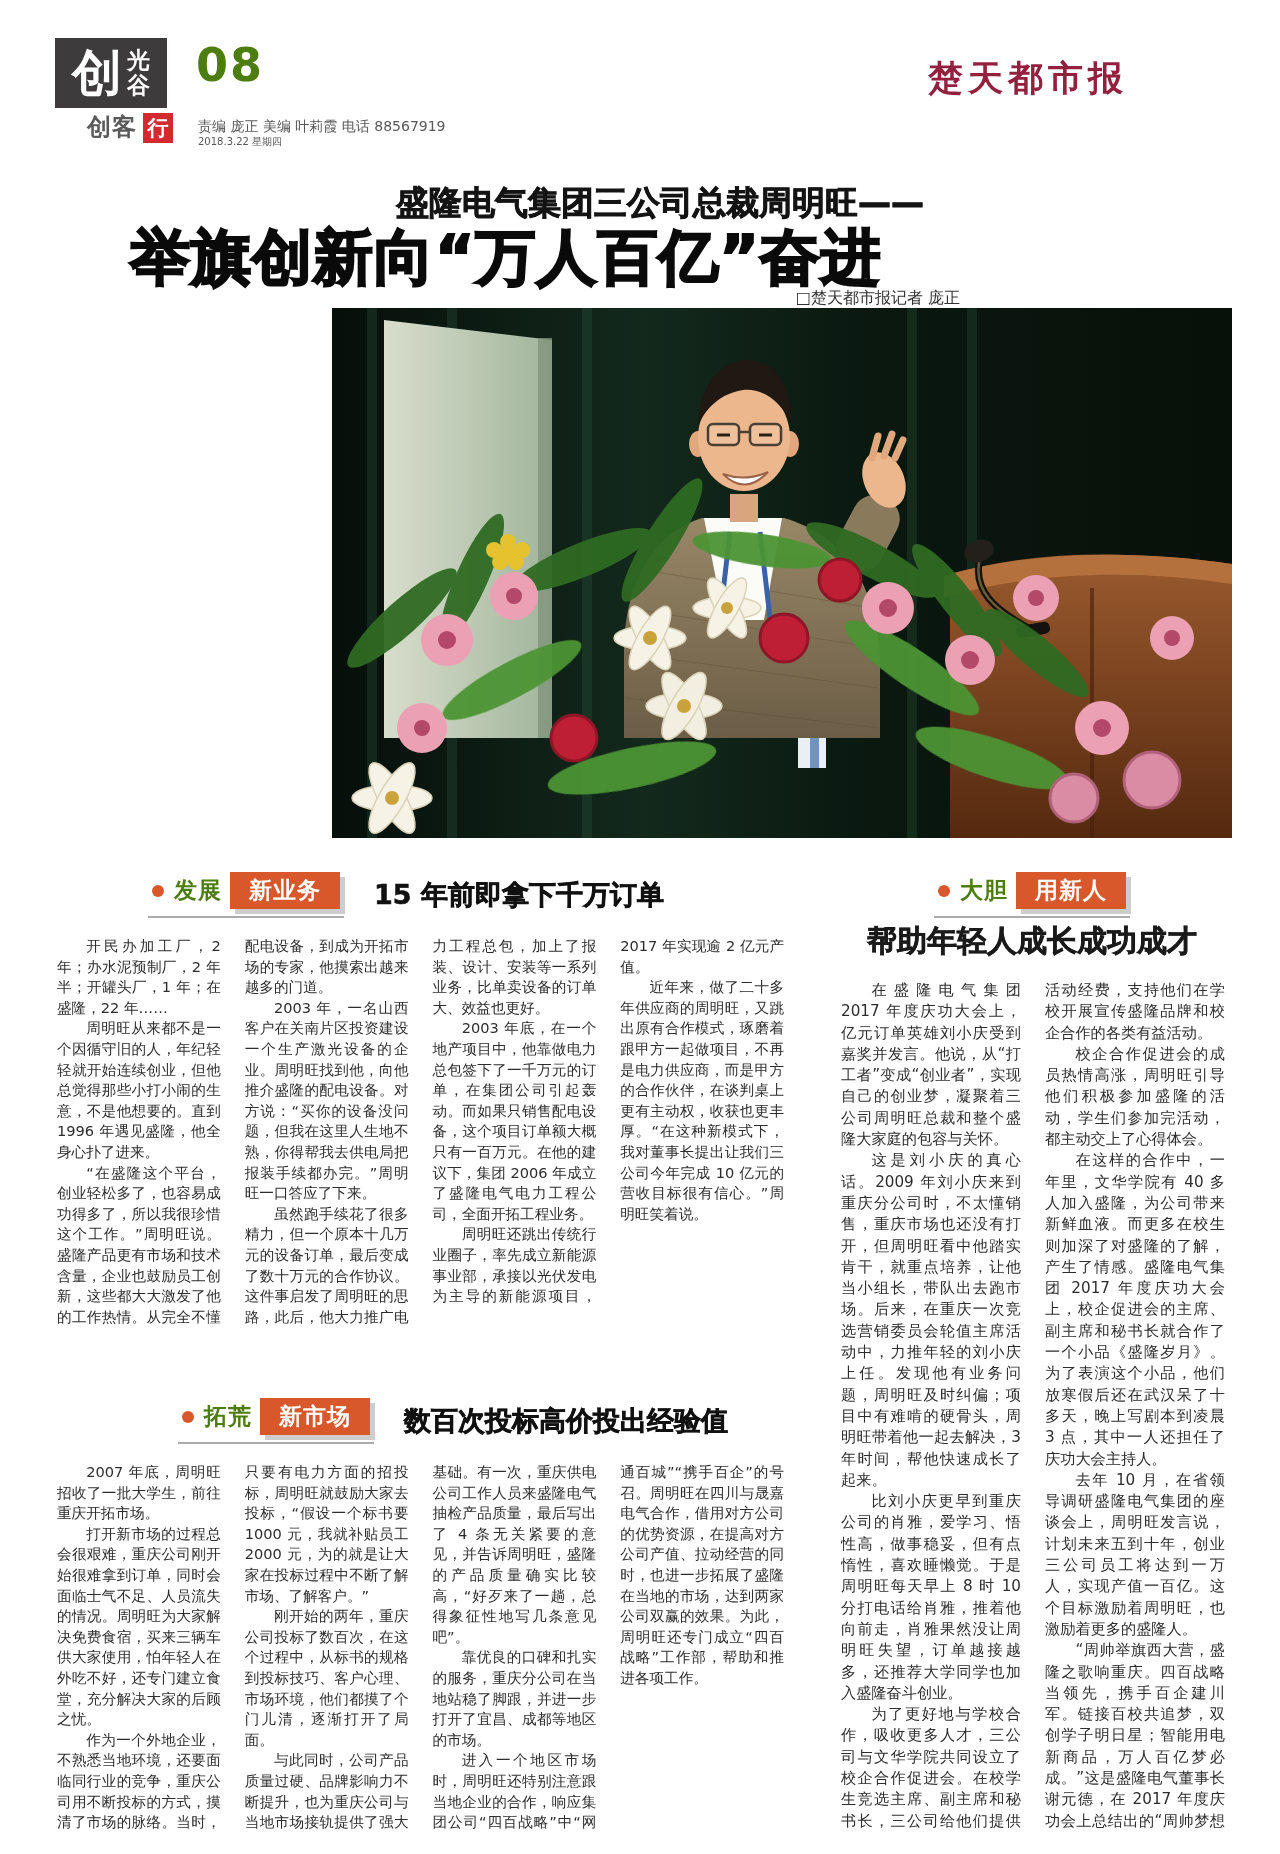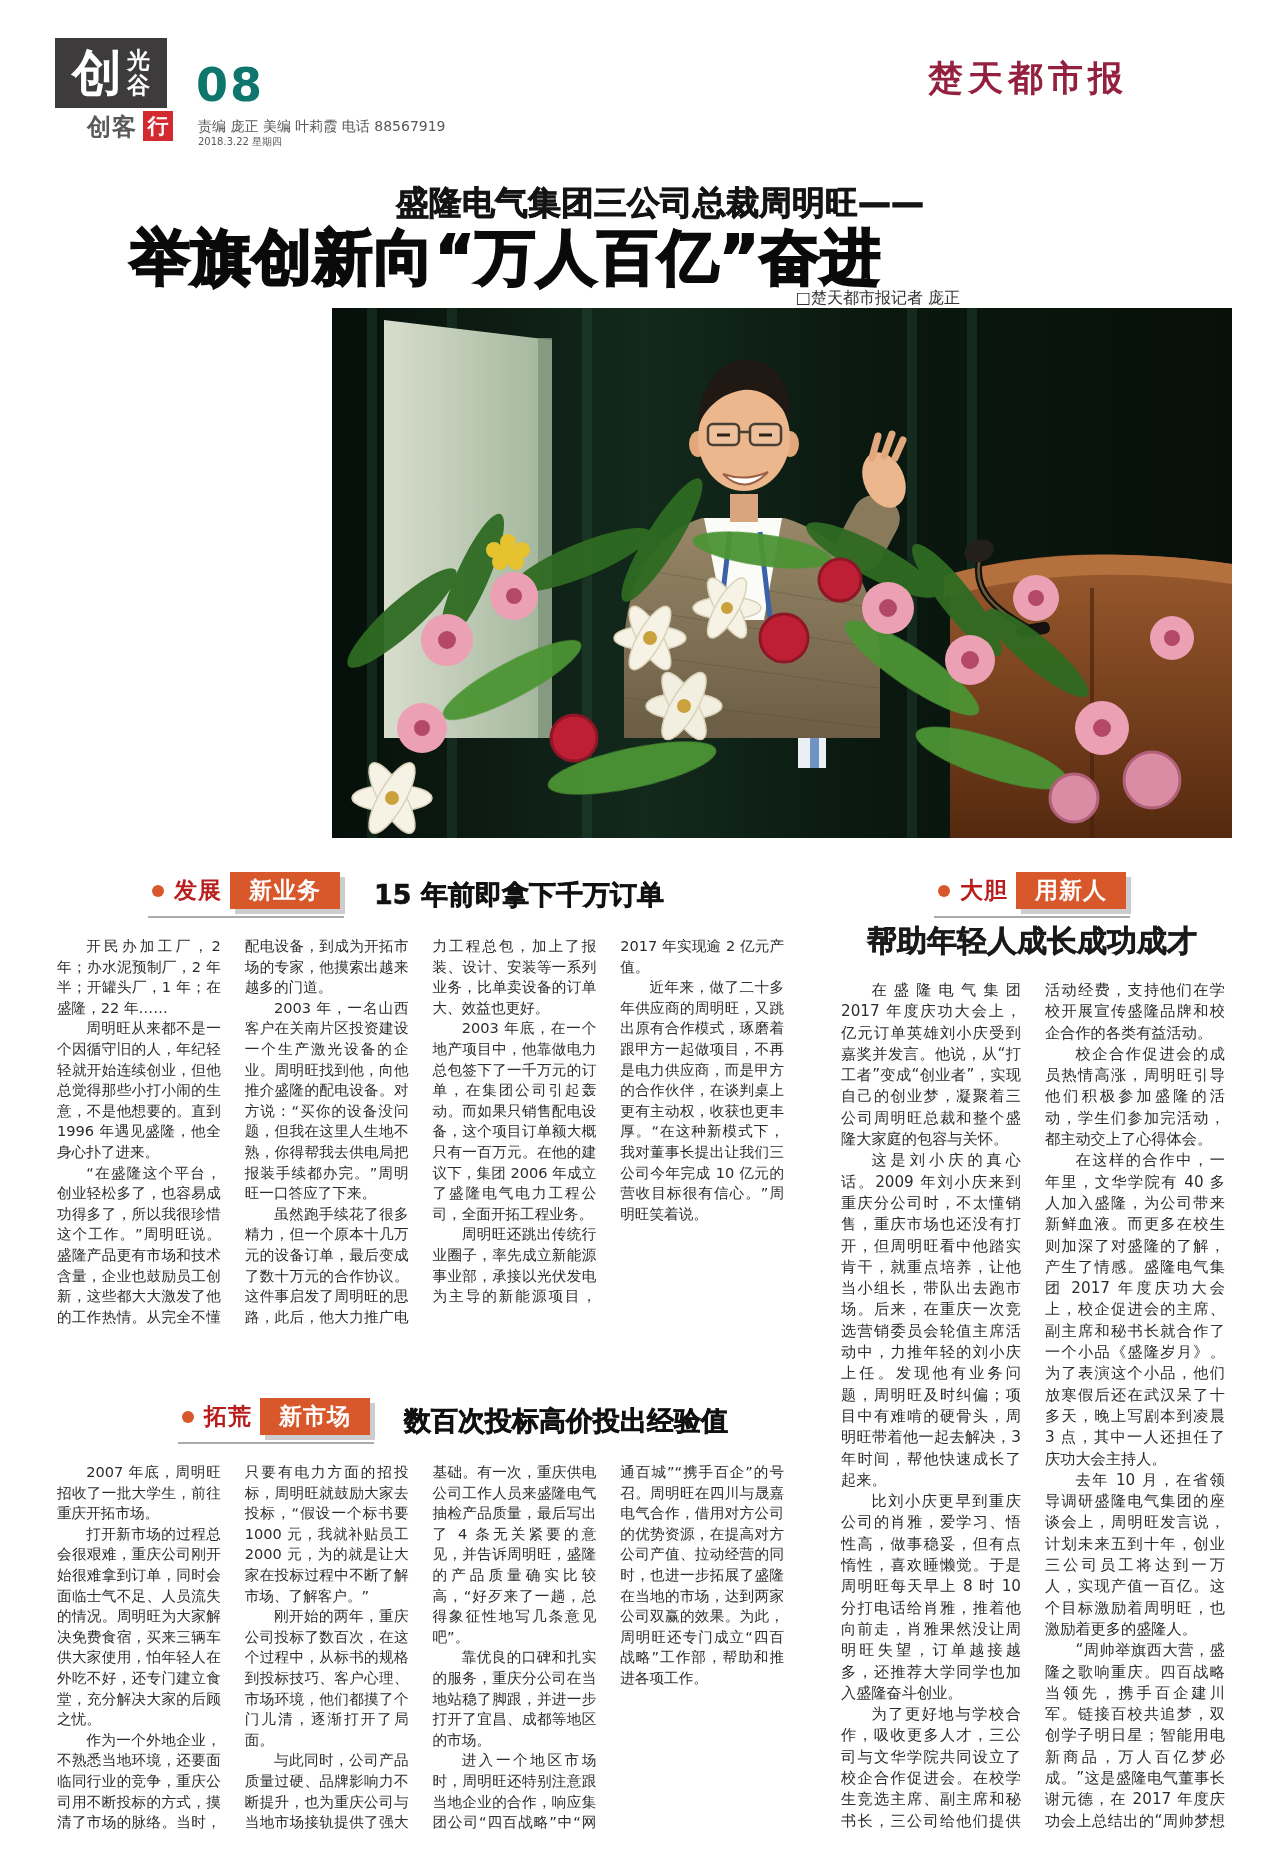--- a/index.html
+++ b/index.html
@@ -19,28 +19,28 @@
     font-family:"DejaVu Sans","Liberation Sans",sans-serif;color:var(--ink);
   }
   
   .logo{position:absolute;left:55px;top:38px;width:118px;}
   .logo-top{
     width:112px;height:70px;background:#3d3b3c;color:#fff;
     display:flex;align-items:center;justify-content:center;gap:5px;
   }
   .logo-main{font-size:50px;font-weight:bold;line-height:1;}
   .logo-side{display:flex;flex-direction:column;font-size:23px;font-weight:bold;line-height:1.1;}
-  .logo-bottom{display:flex;align-items:flex-start;justify-content:flex-end;margin-top:3px;width:118px;}
+  .logo-bottom{display:flex;align-items:flex-end;justify-content:flex-end;margin-top:3px;width:118px;}
   .logo-sub{font-size:24px;font-weight:bold;color:#5a5a5a;letter-spacing:1px;}
   .logo-box{
     width:30px;height:30px;background:var(--masthead_red);color:#fff;
     display:flex;align-items:center;justify-content:center;
     font-size:21px;font-weight:bold;margin-left:6px;
   }
-  .page-num{position:absolute;left:196px;top:38px;font-size:46px;font-weight:600;color:#0f766e;letter-spacing:2px;margin-top:20px;}
+  .page-num{position:absolute;left:196px;top:38px;font-size:46px;font-weight:600;color:#4d7c0f;letter-spacing:2px;}
   .date-line{position:absolute;left:198px;top:99px;font-size:10px;color:var(--gray_text);margin-top:36px;}
   .credits-line{position:absolute;left:198px;top:118px;font-size:14px;color:var(--gray_text);}
   .paper-name{
     position:absolute;right:42px;top:55px;width:420px;text-align:center;
     font-family:"DejaVu Serif","Liberation Serif",serif;
     font-size:35px;font-weight:bold;color:var(--paper_red);letter-spacing:5px;
   }
   
   .kicker{
     position:absolute;left:330px;top:181px;width:660px;text-align:center;
@@ -65,21 +65,21 @@
   }
   .pull-quote-text p{margin:0;text-indent:2em;}
   
   .photo{position:absolute;left:332px;top:308px;width:900px;height:530px;margin:0;overflow:hidden;}
   .photo svg{display:block;}
   
   .sec-head{position:absolute;display:flex;align-items:center;}
   .tag-group{position:relative;display:flex;align-items:center;padding:0 2px 9px 0;}
   .tag-group::after{content:"";position:absolute;left:-4px;right:-2px;bottom:0;height:2px;background:#ababab;}
   .tag-dot{width:12px;height:12px;border-radius:50%;background:var(--accent);margin-right:10px;flex:0 0 auto;}
-  .tag-prefix{font-size:23px;font-weight:bold;color:#b91c1c;letter-spacing:1px;margin-right:8px;white-space:nowrap;text-align:center;}
+  .tag-prefix{font-size:23px;font-weight:bold;color:#4d7c0f;letter-spacing:1px;margin-right:8px;white-space:nowrap;text-align:center;}
   .tag-box{
     background:var(--accent);color:#fff;font-size:23px;font-weight:bold;letter-spacing:1px;
     padding:3px 19px;box-shadow:5px 5px 0 var(--tag_shadow);white-space:nowrap;
   }
   .sec-title{
     font-size:27px;font-weight:800;color:#111;margin-left:32px;
     -webkit-text-stroke:0.6px #111;white-space:nowrap;
   }
   .sec-subtitle{
     position:absolute;left:820px;top:921px;width:424px;text-align:center;

